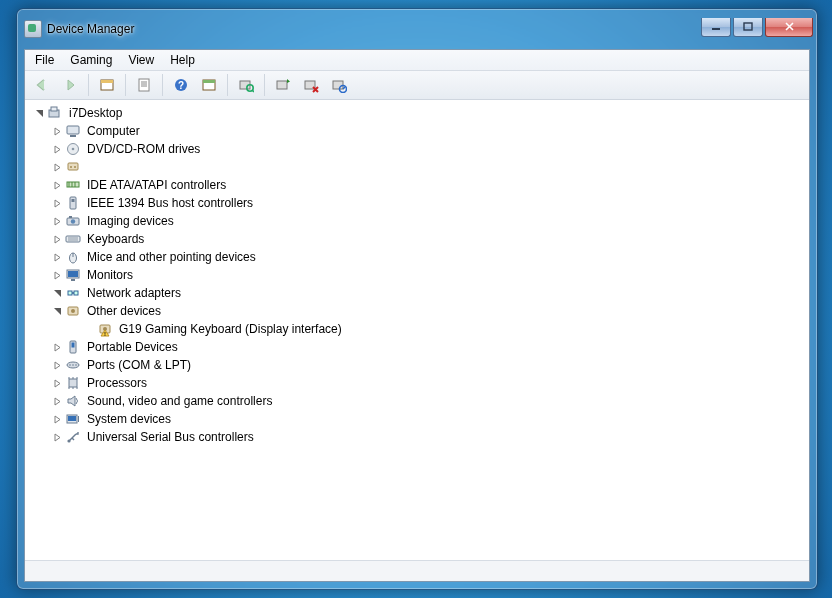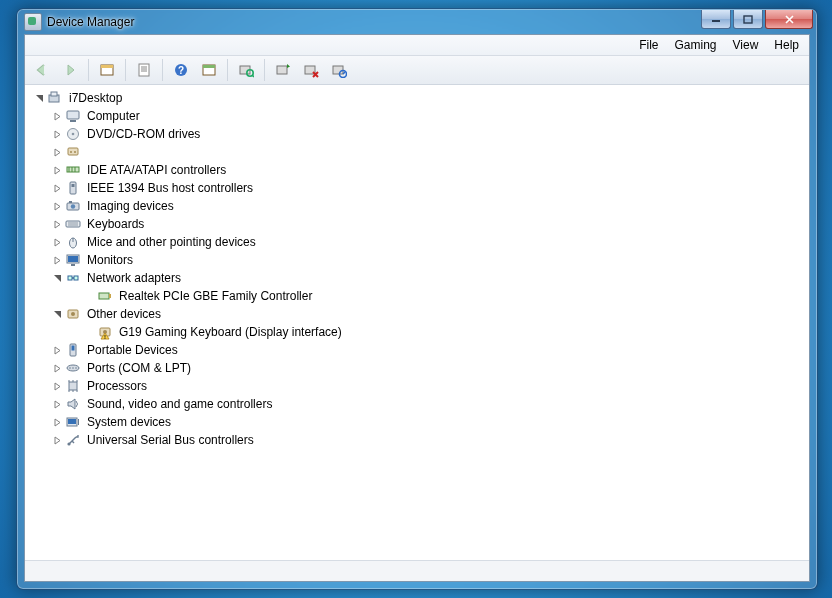--- a/index.html
+++ b/index.html
@@ -15,21 +15,21 @@
     left: 16px; top: 8px;
     width: 800px; height: 580px;
     border: 1px solid rgba(0,30,70,.55);
     border-radius: 7px;
     background: rgba(180,210,235,.25);
     box-shadow: 0 0 18px rgba(0,0,0,.45), inset 0 0 0 1px rgba(255,255,255,.35);
     backdrop-filter: blur(2px);
     display: flex; flex-direction: column;
   }
   .titlebar {
-    height: 25px;
+    height: 40px;
     display: flex; align-items: center;
     padding: 0 2px 0 7px;
     color: #000;
     text-shadow: 0 0 6px #fff, 0 0 3px #fff;
   }
   .titlebar .appicon {
     width: 16px; height: 16px; margin-right: 5px;
     background: linear-gradient(#e8edf3,#b6c4d6);
     border: 1px solid #6f879f; border-radius: 2px;
     position: relative;
@@ -58,21 +58,20 @@
     background:#fff;
     border:1px solid #7f97ae;
     display:flex; flex-direction:column;
     box-shadow: 0 0 0 1px rgba(255,255,255,.35) inset;
   }
   .menubar {
     height:20px; display:flex; align-items:center;
     background: linear-gradient(#f7f9fc,#eef2f7);
     border-bottom:1px solid #d6dce4;
     padding:0 2px;
-    justify-content:flex-end;
   }
   .menu-item { padding:2px 8px; cursor:default; border-radius:2px;}
 
   .toolbar {
     height:28px;
     background: linear-gradient(#f6f8fb,#e7ecf2);
     border-bottom:1px solid #cfd6df;
     display:flex; align-items:center; gap:2px;
     padding:0 4px;
   }
@@ -411,35 +410,20 @@
                   </span>
                   <span class="dev-icon">
                     <svg width="16" height="16">
                       <rect x="3" y="6" width="4" height="4" fill="#cfe" stroke="#369"></rect>
                       <rect x="9" y="6" width="4" height="4" fill="#cfe" stroke="#369"></rect>
                       <line x1="7" y1="8" x2="9" y2="8" stroke="#369" stroke-width="1.4"></line>
                     </svg>
                   </span>
                   <span class="label">Network adapters</span>
                 </div>
-                <ul>
-                  <li>
-                    <div class="row">
-                      <span class="indent" style="width: 52px;"></span>
-                      <span class="twisty none"></span>
-                      <span class="dev-icon">
-                        <svg width="16" height="16">
-                          <rect x="2" y="5" width="10" height="6" fill="#cfe5c6" stroke="#4d8a3e"></rect>
-                          <rect x="12" y="6" width="2" height="4" fill="#caa54a"></rect>
-                        </svg>
-                      </span>
-                      <span class="label">Realtek PCIe GBE Family Controller</span>
-                    </div>
-                  </li>
-                </ul>
               </li>
               <li>
                 <div class="row">
                   <span class="indent" style="width: 20px;"></span>
                   <span class="twisty">
                     <svg width="9" height="9">
                       <path d="M1 1 L8 1 L1 8 Z" fill="#595959" transform="rotate(90 4.5 4.5)"></path>
                     </svg>
                   </span>
                   <span class="dev-icon">

